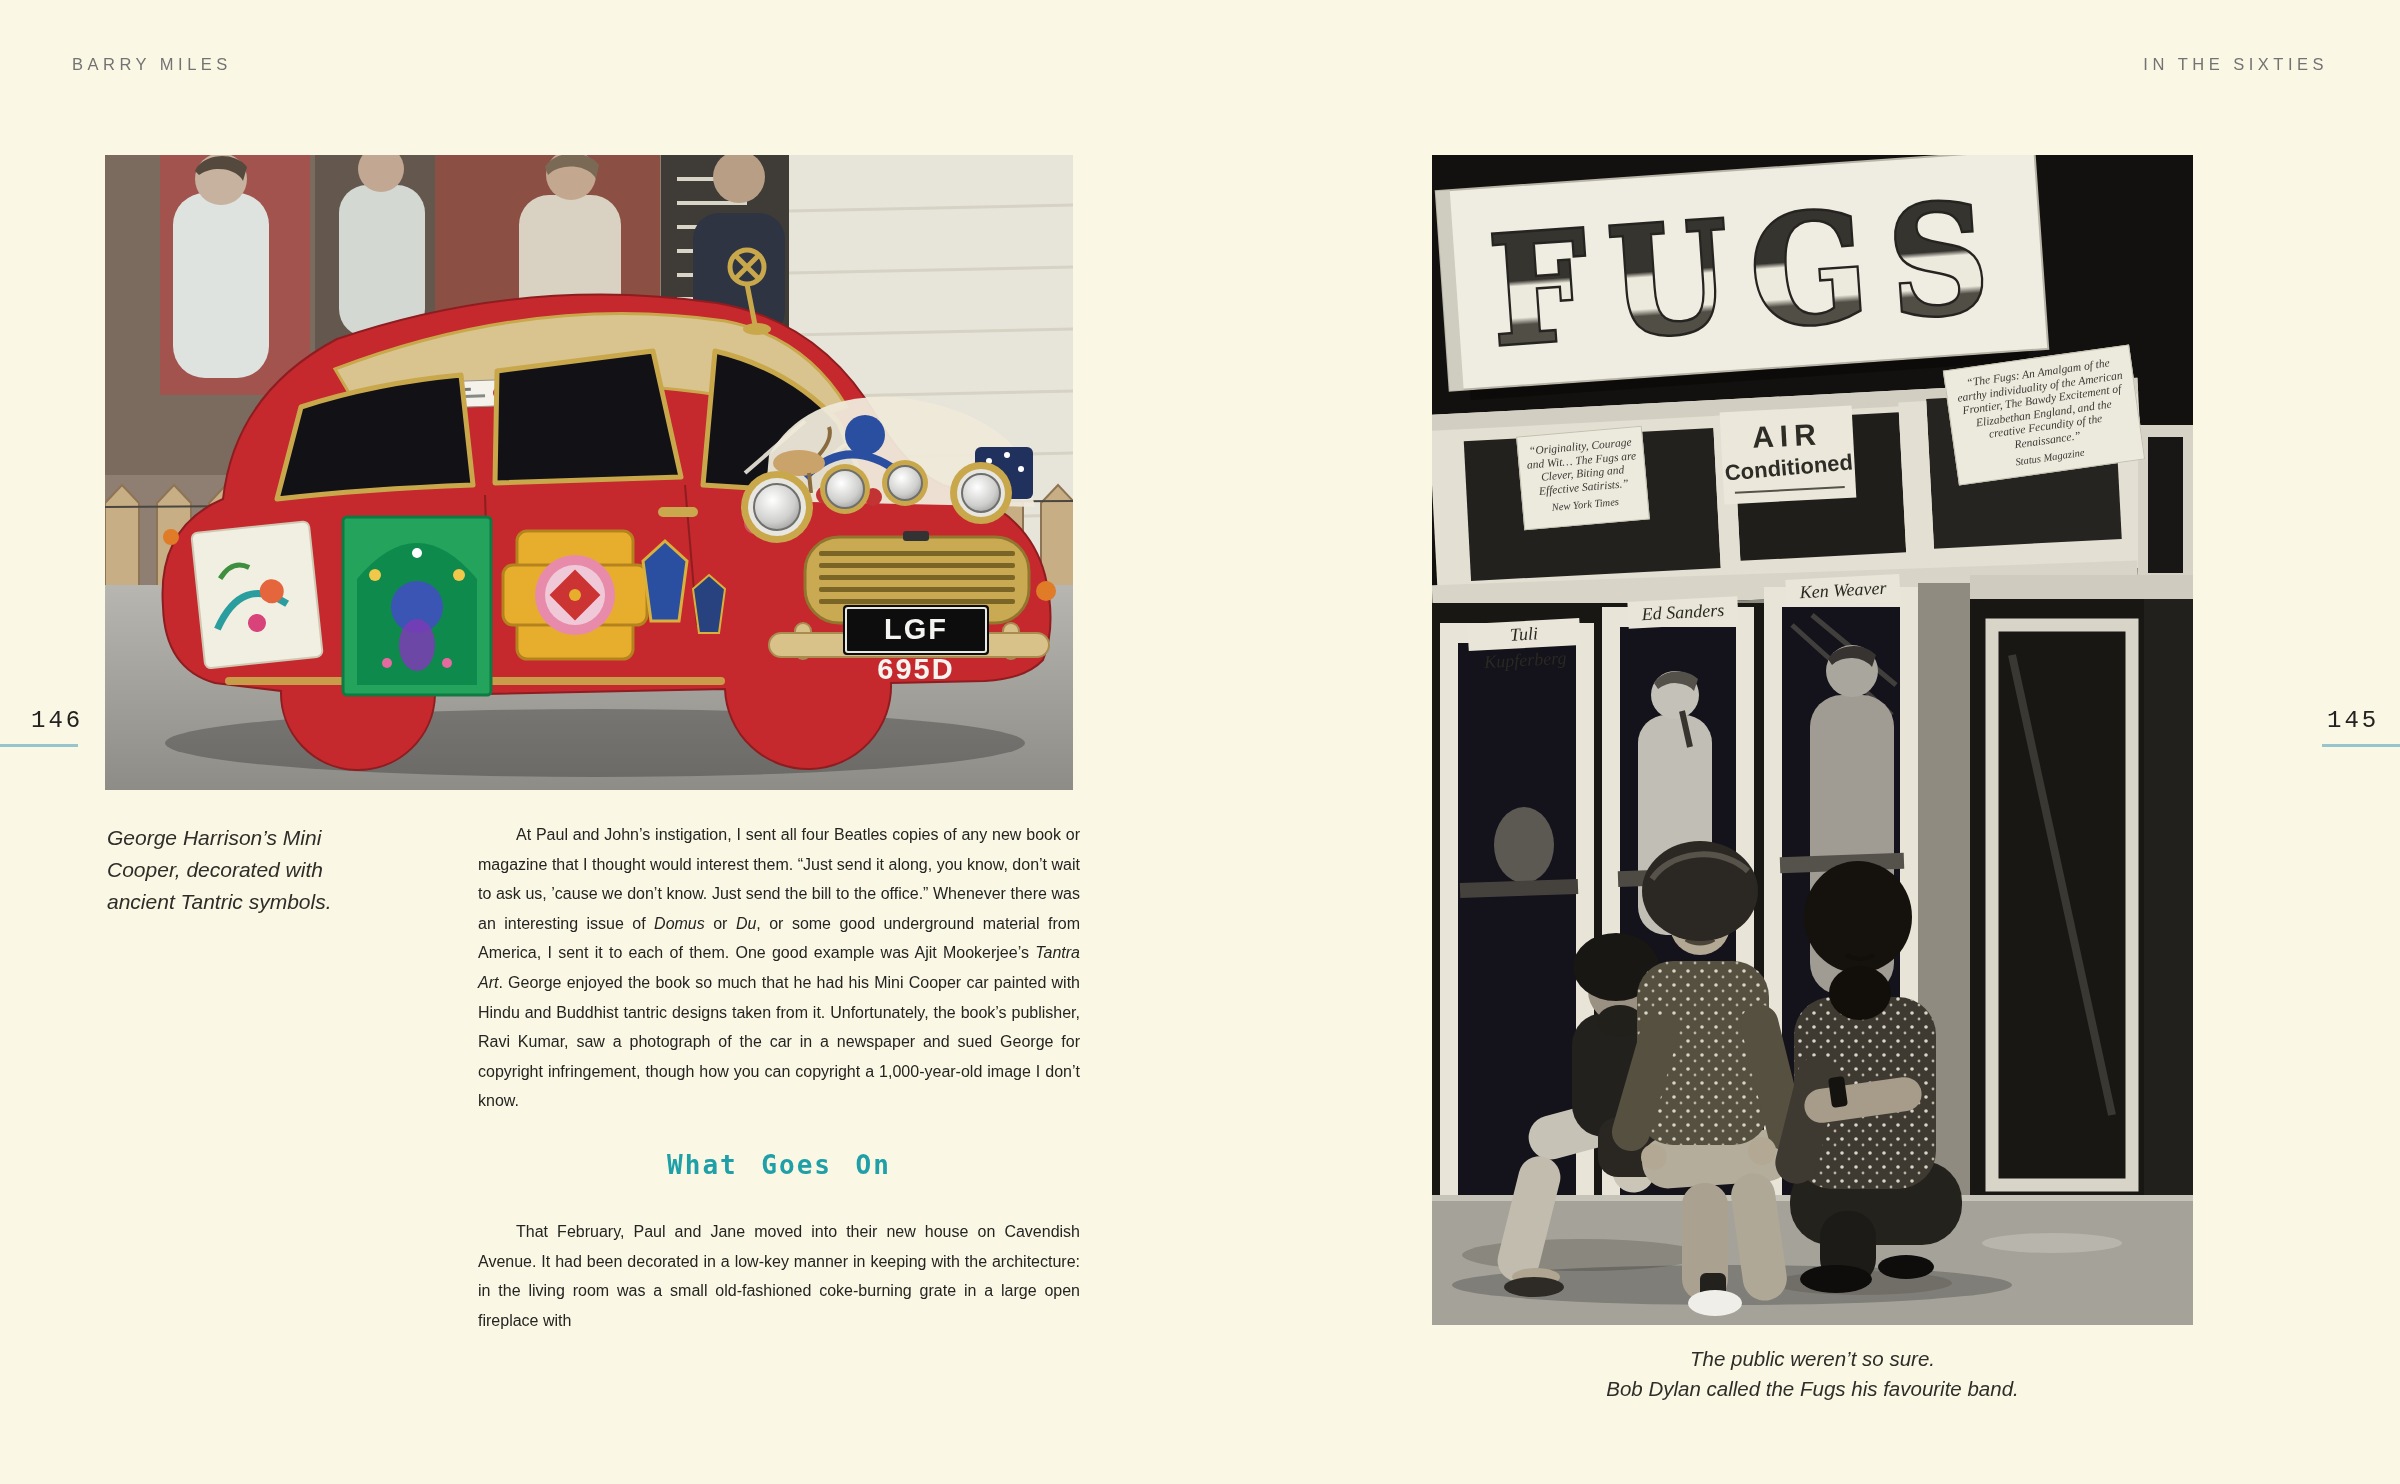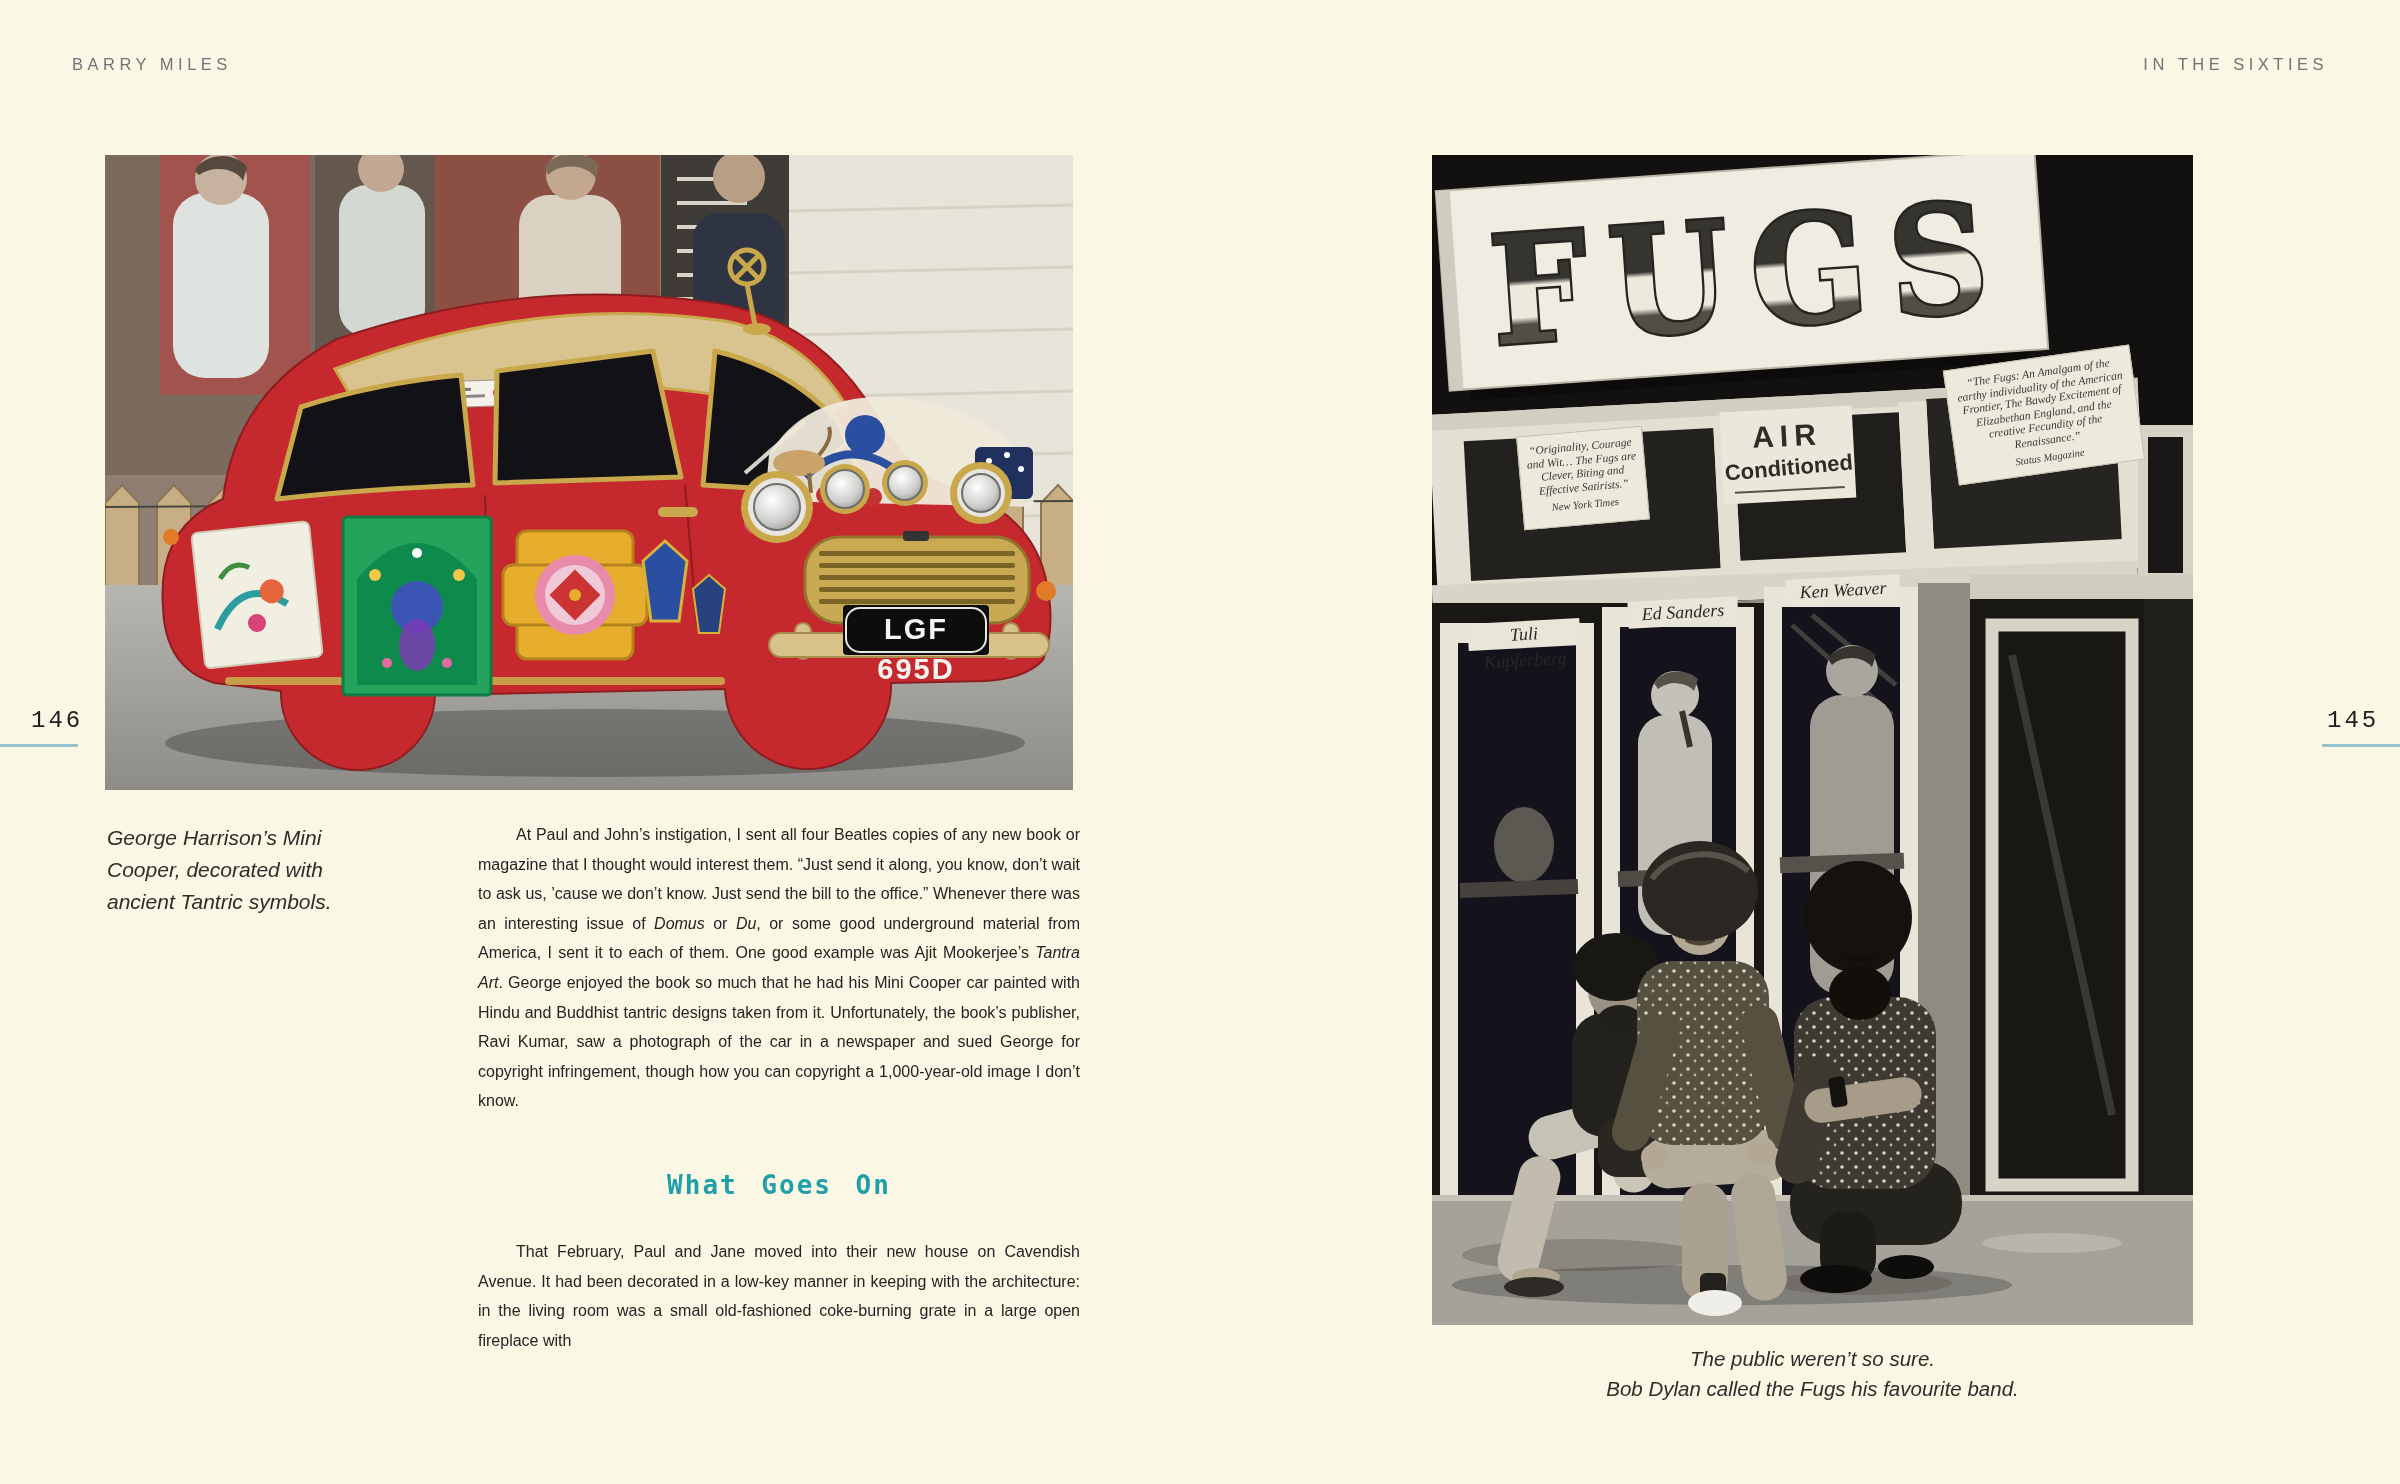--- a/index.html
+++ b/index.html
@@ -7,28 +7,28 @@
   body{background:var(--background,#FAF7E4);font-family:"Liberation Sans",sans-serif;position:relative}
   .spread{position:absolute;inset:0}
   .header{position:absolute;top:55px;font-size:16.5px;letter-spacing:4.5px;color:#737373;font-weight:400}
   .header-left{left:72px}
   .header-right{right:72px;text-align:right}
   figure{position:absolute}
   figure svg{display:block;width:100%;height:100%}
   .photo-left{left:105px;top:155px;width:968px;height:635px}
   .photo-right{left:1432px;top:155px;width:761px;height:1170px;background:#131110}
   .plate{position:absolute;left:740px;top:452px;width:142px;height:46px;background:#0d0d0d;
-         border:2px solid #e8e8e4;border-radius:15px;color:#f4f4f0;font-weight:700;font-size:29px;
+         border:2px solid #e8e8e4;border-radius:3px;color:#f4f4f0;font-weight:700;font-size:29px;
          line-height:40px;text-align:center;letter-spacing:2px;font-family:"Liberation Sans",sans-serif}
   .caption-left{position:absolute;left:107px;top:822px;width:238px;font-style:italic;font-size:21px;
                 line-height:32px;color:#2e2d29}
   .text-col{position:absolute;left:478px;top:820px;width:602px}
   .text-col p{font-size:16px;line-height:29.6px;color:#242422;text-align:justify;text-indent:38px}
   .text-col p em{font-style:italic}
-  .section-heading{margin:54px 0 37px;text-align:center;font-family:"DejaVu Sans Mono",monospace;
+  .section-heading{margin:34px 0 37px;text-align:center;font-family:"DejaVu Sans Mono",monospace;
                    font-size:26px;font-weight:700;letter-spacing:2px;word-spacing:6px;
                    color:var(--accentTeal,#1F9FA7)}
   .folio{position:absolute;top:707px;font-family:Liberation Mono, monospace;font-size:24px;
          letter-spacing:3px;color:#232220}
   .folio-left{left:31px}
   .folio-right{left:2327px}
   .rule{position:absolute;top:744px;height:3px;background:var(--ruleBlue,#97C4CD)}
   .rule-left{left:0;width:78px}
   .rule-right{left:2322px;width:78px}
   .caption-right{position:absolute;left:1432px;top:1344px;width:761px;text-align:center;

